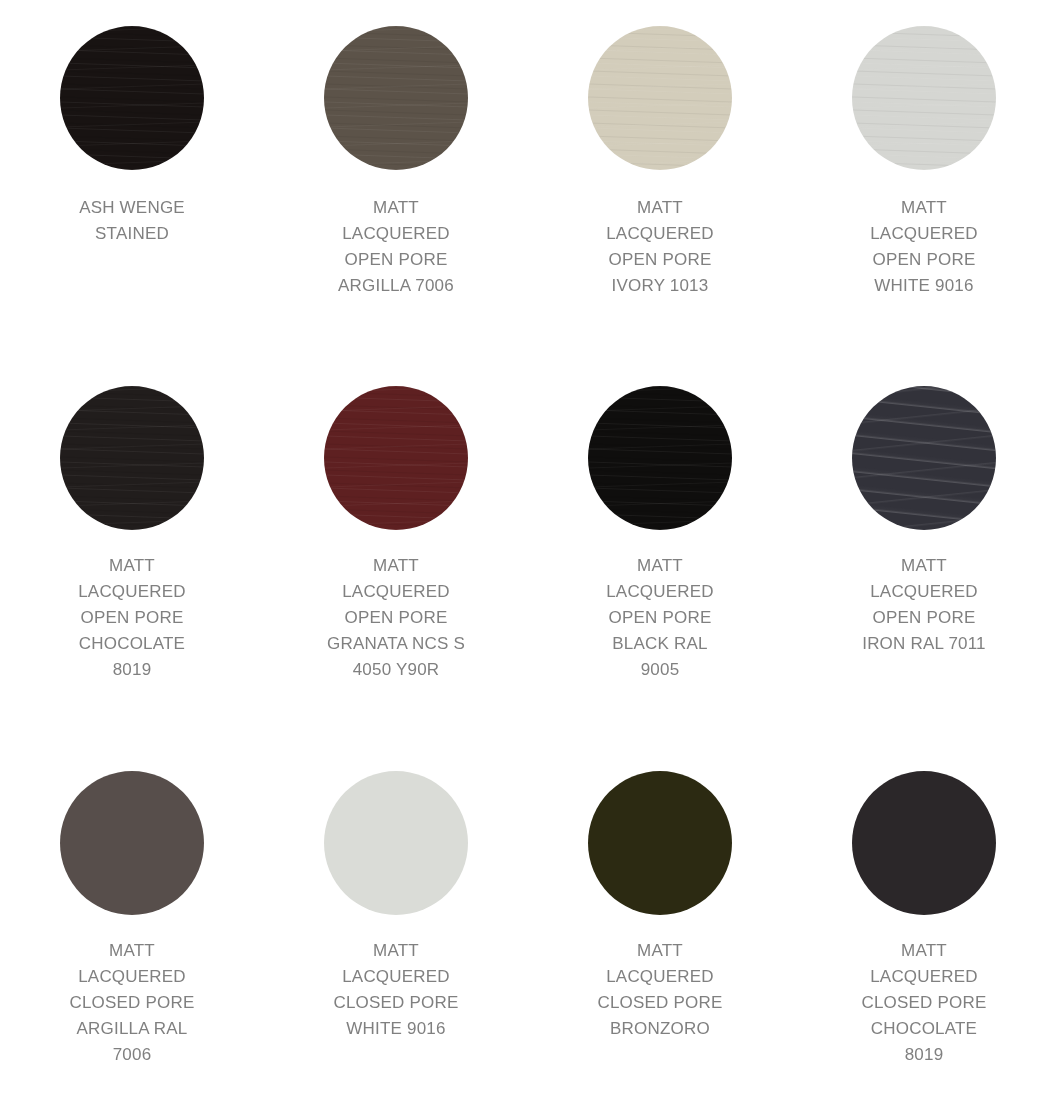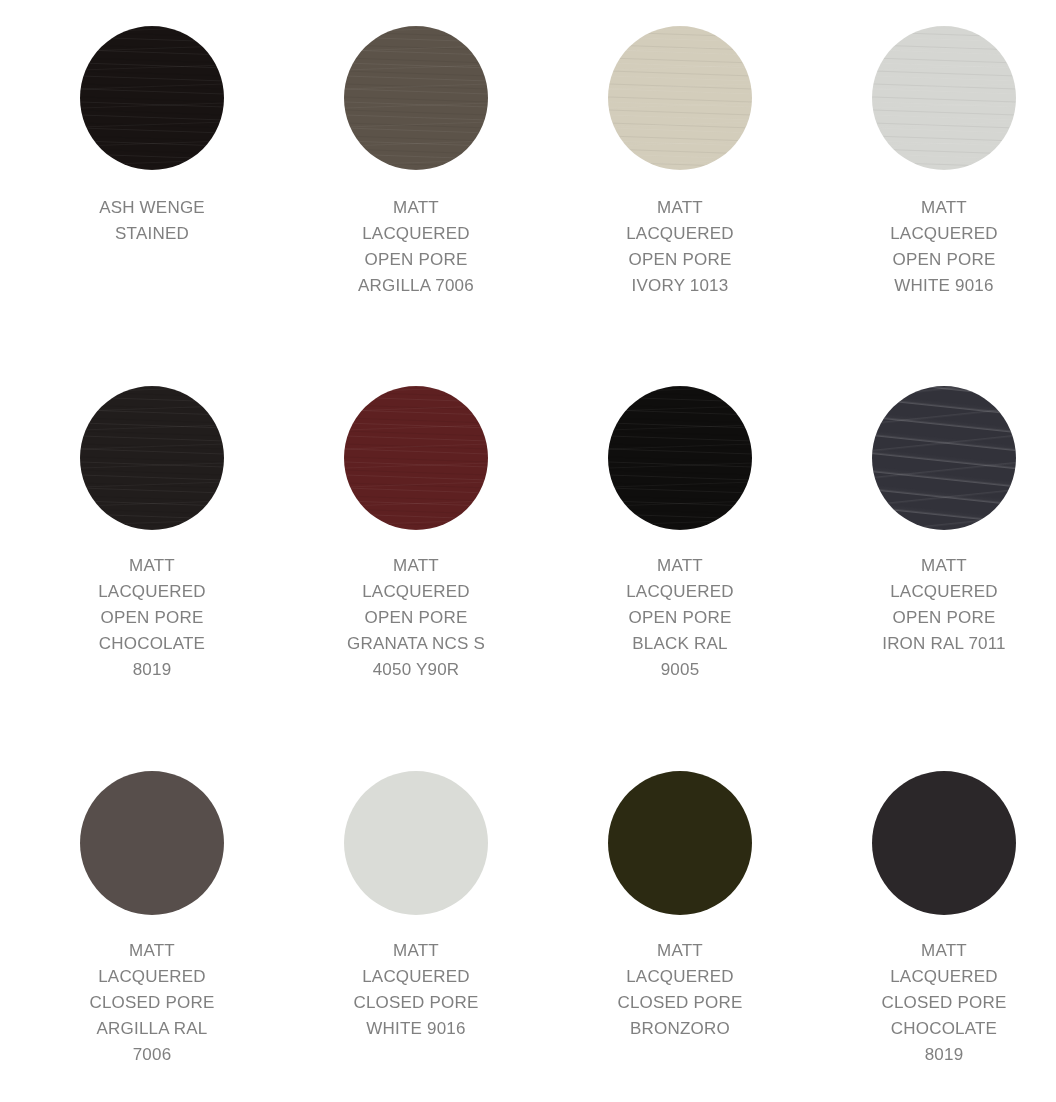--- a/index.html
+++ b/index.html
@@ -108,21 +108,21 @@
     letter-spacing: 0.2px;
     color: #808080;
     text-align: center;
     max-width: 200px;
     white-space: pre-line;
   }
 </style>
 </head>
 <body>
 
-<div class="swatch-grid" id="swatch-grid" style="background: rgb(255, 255, 255); padding-left: 20px;">
+<div class="swatch-grid" id="swatch-grid" style="background: rgb(255, 255, 255);">
     <div class="swatch-cell row-1">
       <div class="swatch-disc grain-on" style="background: rgb(24, 19, 18);">
         <span class="grain"></span>
       </div>
       <div class="swatch-label">ASH WENGE
 STAINED</div>
     </div>
     <div class="swatch-cell row-1">
       <div class="swatch-disc grain-on" style="background: rgb(92, 83, 73);">
         <span class="grain"></span>

